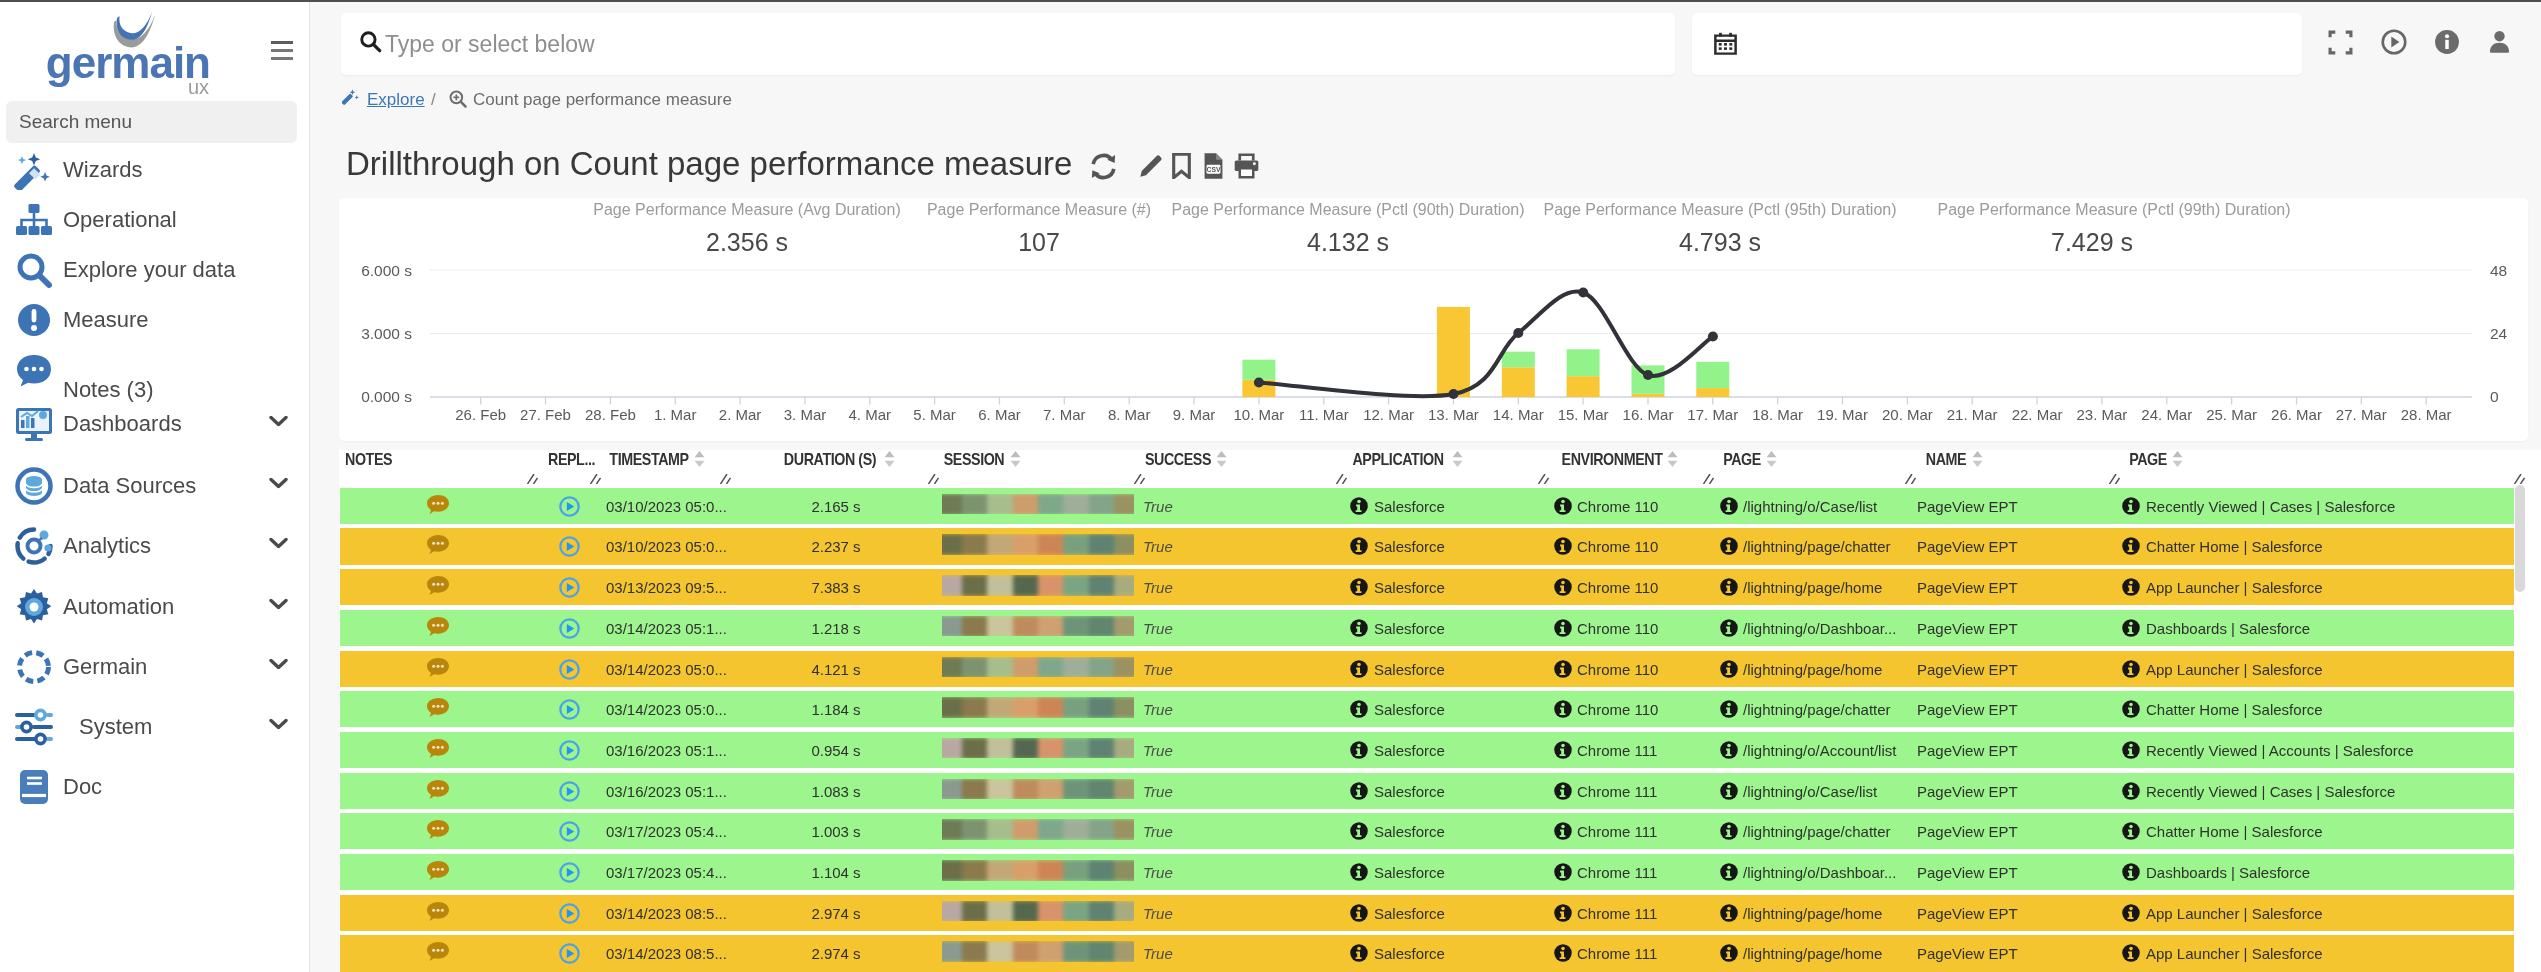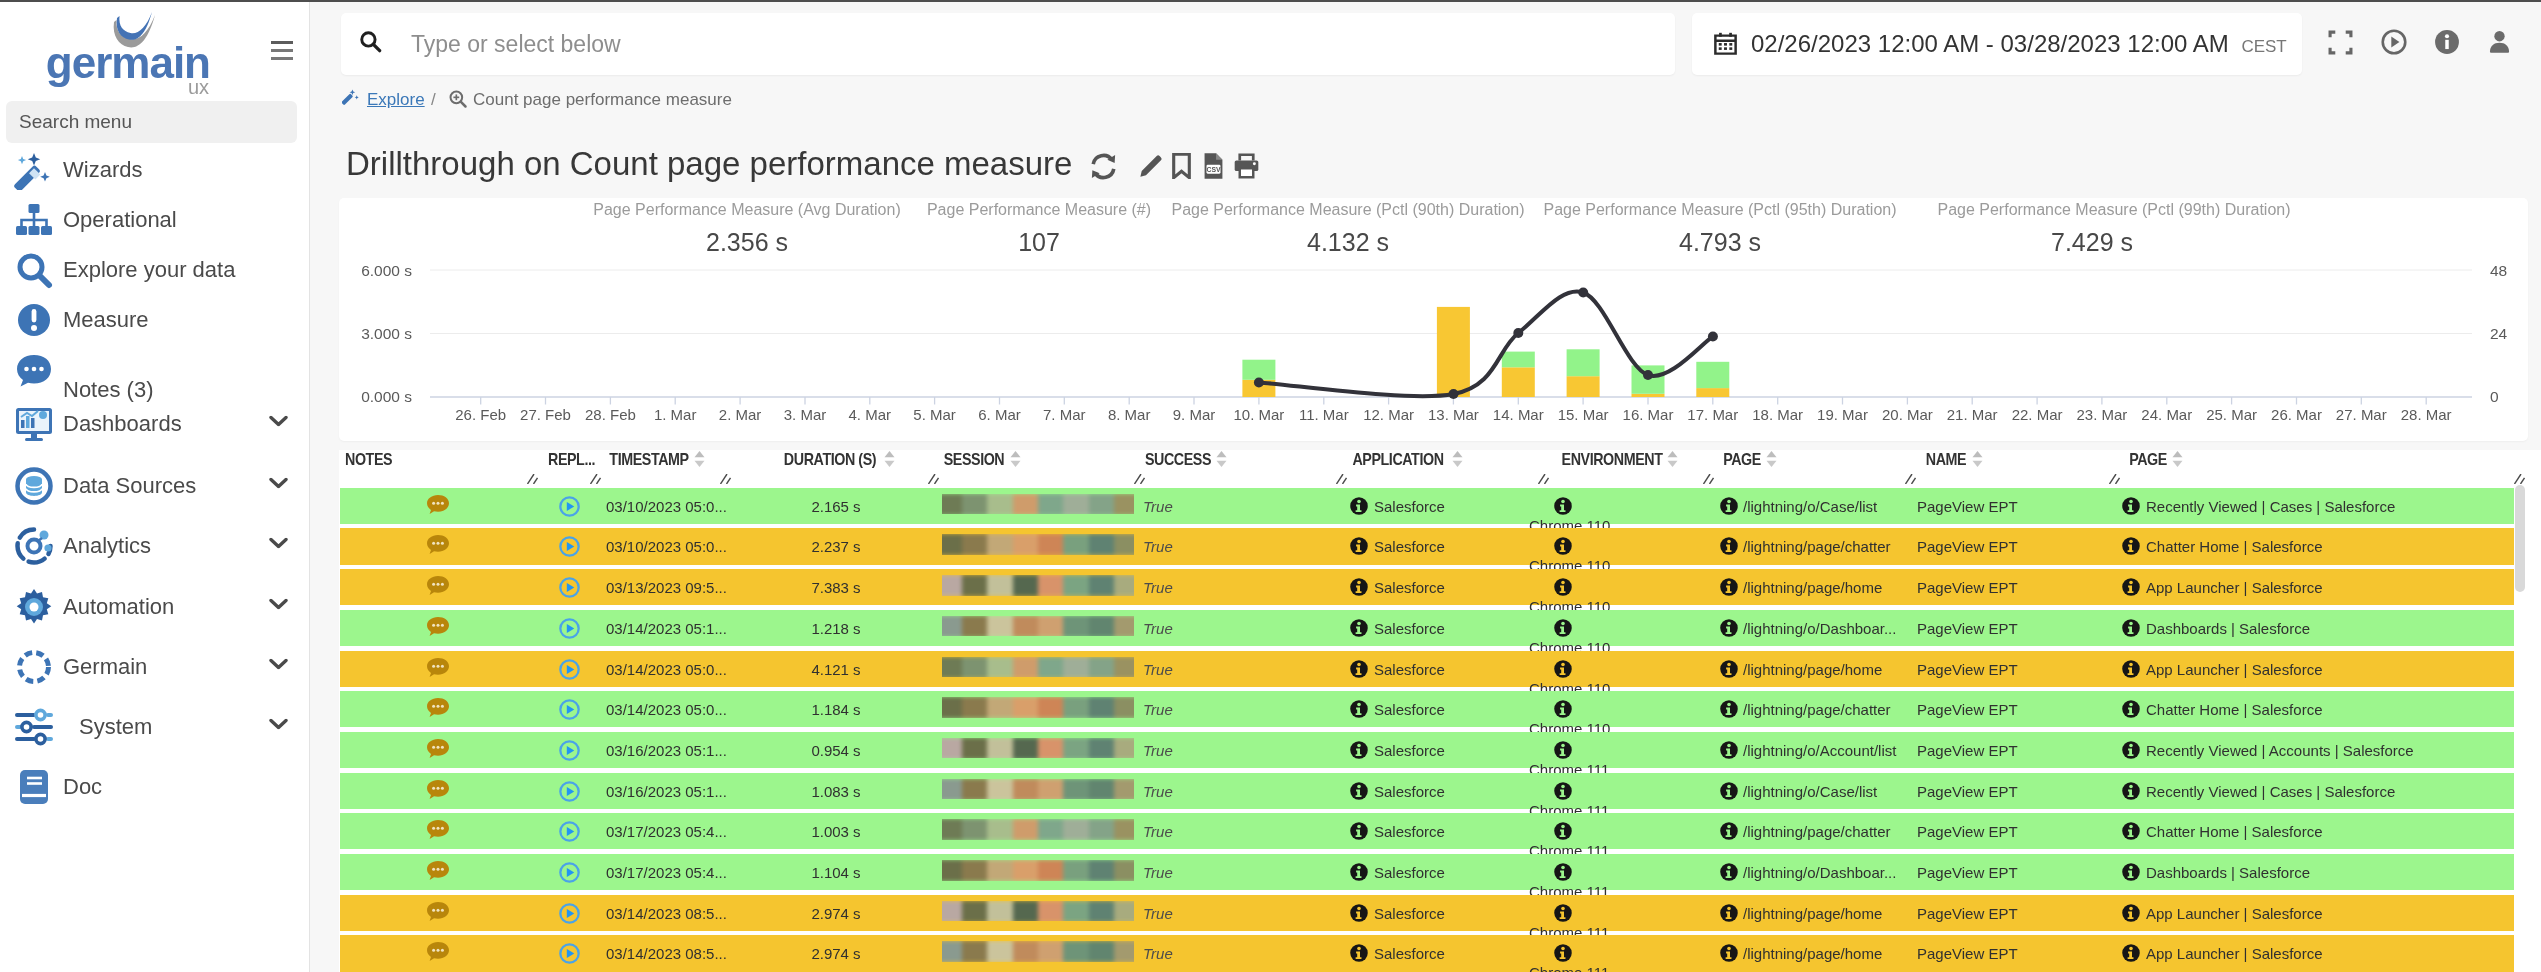--- a/index.html
+++ b/index.html
@@ -24,21 +24,21 @@
 .cell{position:absolute;top:50%;transform:translateY(-50%);white-space:nowrap;}
 .note{position:absolute;left:86px;top:6px;width:24px;height:22px;}
 .play{position:absolute;left:219px;top:8px;width:21px;height:21px;}
 .ts{left:266px;}
 .dur{left:440px;width:112px;text-align:center;}
 .strip{position:absolute;left:602px;top:6px;width:192px;height:20.5px;overflow:hidden;}
 .strip div{width:100%;height:100%;filter:blur(1.8px);transform:scale(1.06);}
 .tru{left:803px;font-style:italic;color:#4c4c4c;}
 .inf{position:absolute;top:50%;transform:translateY(-50%);width:18px;height:18px;}
 .i-app{left:1010px;}.t-app{left:1034px;}
-.i-env{left:1214px;}.t-env{left:1189px;margin-top:19px;}
+.i-env{left:1214px;}.t-env{left:1237px;}
 .i-pg{left:1380px;}.t-pg{left:1403px;}
 .t-nm{left:1577px;}
 .i-p2{left:1782px;}.t-p2{left:1806px;}
 .g1{background:linear-gradient(90deg,#6e7b55 0 24px,#7d9370 0 48px,#a8bd8c 0 72px,#cf9c6b 0 96px,#7fa78b 0 120px,#9fae98 0 144px,#84a388 0 168px,#9a9261 0 192px);}
 .g2{background:linear-gradient(90deg,#6b6f49 0 24px,#8a7a4d 0 48px,#c2a877 0 72px,#d99f6a 0 96px,#ce8556 0 120px,#79a07e 0 144px,#5f8272 0 168px,#8b8f62 0 192px);}
 .g3{background:linear-gradient(90deg,#b9a8a2 0 24px,#6b6f49 0 48px,#c2c09a 0 72px,#55684f 0 96px,#d8936a 0 120px,#7ba482 0 144px,#5f8272 0 168px,#a8ab7e 0 192px);}
 .g4{background:linear-gradient(90deg,#8a9a8f 0 24px,#8a7a4d 0 48px,#cbc49c 0 72px,#c08b5c 0 96px,#cfa070 0 120px,#6e9478 0 144px,#61856f 0 168px,#a39a6e 0 192px);}
 text{font-family:"Liberation Sans",sans-serif;}
 svg{display:block;}
 </style></head><body>
@@ -215,37 +215,36 @@
     </div>
 <div class="navtext" style="top:787px;">Doc</div>
 </div>
 <div id="topline"></div>
 <div id="main"></div>
 <div class="abs" style="left:341px;top:13px;width:1334px;height:62px;background:#fff;border-radius:5px;box-shadow:0 1px 2px rgba(0,0,0,0.05);">
   <svg class="abs" style="left:17px;top:16px;" width="25" height="25" viewBox="0 0 24 24">
       <circle cx="10" cy="10" r="6.4" fill="none" stroke="#1f1f1f" stroke-width="2.8"></circle>
       <line x1="15" y1="15" x2="20.8" y2="20.8" stroke="#1f1f1f" stroke-width="3.2" stroke-linecap="round"></line>
     </svg>
-  <div class="abs" style="left:70px;top:50%;transform:translateY(-50%);font-size:23px;color:#8e8e8e;">Type or select below</div>
+  <div class="abs" style="left:44px;top:50%;transform:translateY(-50%);font-size:23px;color:#8e8e8e;">Type or select below</div>
 </div>
 <div class="abs" style="left:1692px;top:13px;width:610px;height:62px;background:#fff;border-radius:5px;box-shadow:0 1px 2px rgba(0,0,0,0.05);">
   <svg class="abs" style="left:20px;top:17px;" width="27" height="27" viewBox="0 0 24 24">
       <path d="M3 5 h18 v16 h-18 Z M3 9.5 h18" fill="none" stroke="#2b2b2b" stroke-width="2.2"></path>
       <line x1="7.5" y1="2.5" x2="7.5" y2="6" stroke="#2b2b2b" stroke-width="2.4"></line>
       <line x1="16.5" y1="2.5" x2="16.5" y2="6" stroke="#2b2b2b" stroke-width="2.4"></line>
       <g fill="#2b2b2b">
         <rect x="6" y="11.6" width="2.6" height="2.3"></rect>
         <rect x="10.7" y="11.6" width="2.6" height="2.3"></rect>
         <rect x="15.4" y="11.6" width="2.6" height="2.3"></rect>
         <rect x="6" y="15.4" width="2.6" height="2.3"></rect>
         <rect x="10.7" y="15.4" width="2.6" height="2.3"></rect>
         <rect x="15.4" y="15.4" width="2.6" height="2.3"></rect>
       </g>
     </svg>
-  <div class="abs" style="left:59px;top:50%;transform:translateY(-50%);font-size:24px;color:#333;">02/26/2023 12:00 AM - 03/28/2023 12:00 AM <span style="font-size:17px;color:#777;margin-left:6px;">CEST</span></div>
 </div>
 <svg class="abs" style="left:2328px;top:30px;" width="25" height="25" viewBox="0 0 24 24">
     <g fill="none" stroke="#666" stroke-width="3">
       <path d="M2 7 V2 H7"></path>
       <path d="M17 2 H22 V7"></path>
       <path d="M22 17 V22 H17"></path>
       <path d="M7 22 H2 V17"></path>
     </g>
   </svg>
 <svg class="abs" style="left:2381px;top:29px;" width="26" height="26" viewBox="0 0 24 24">

